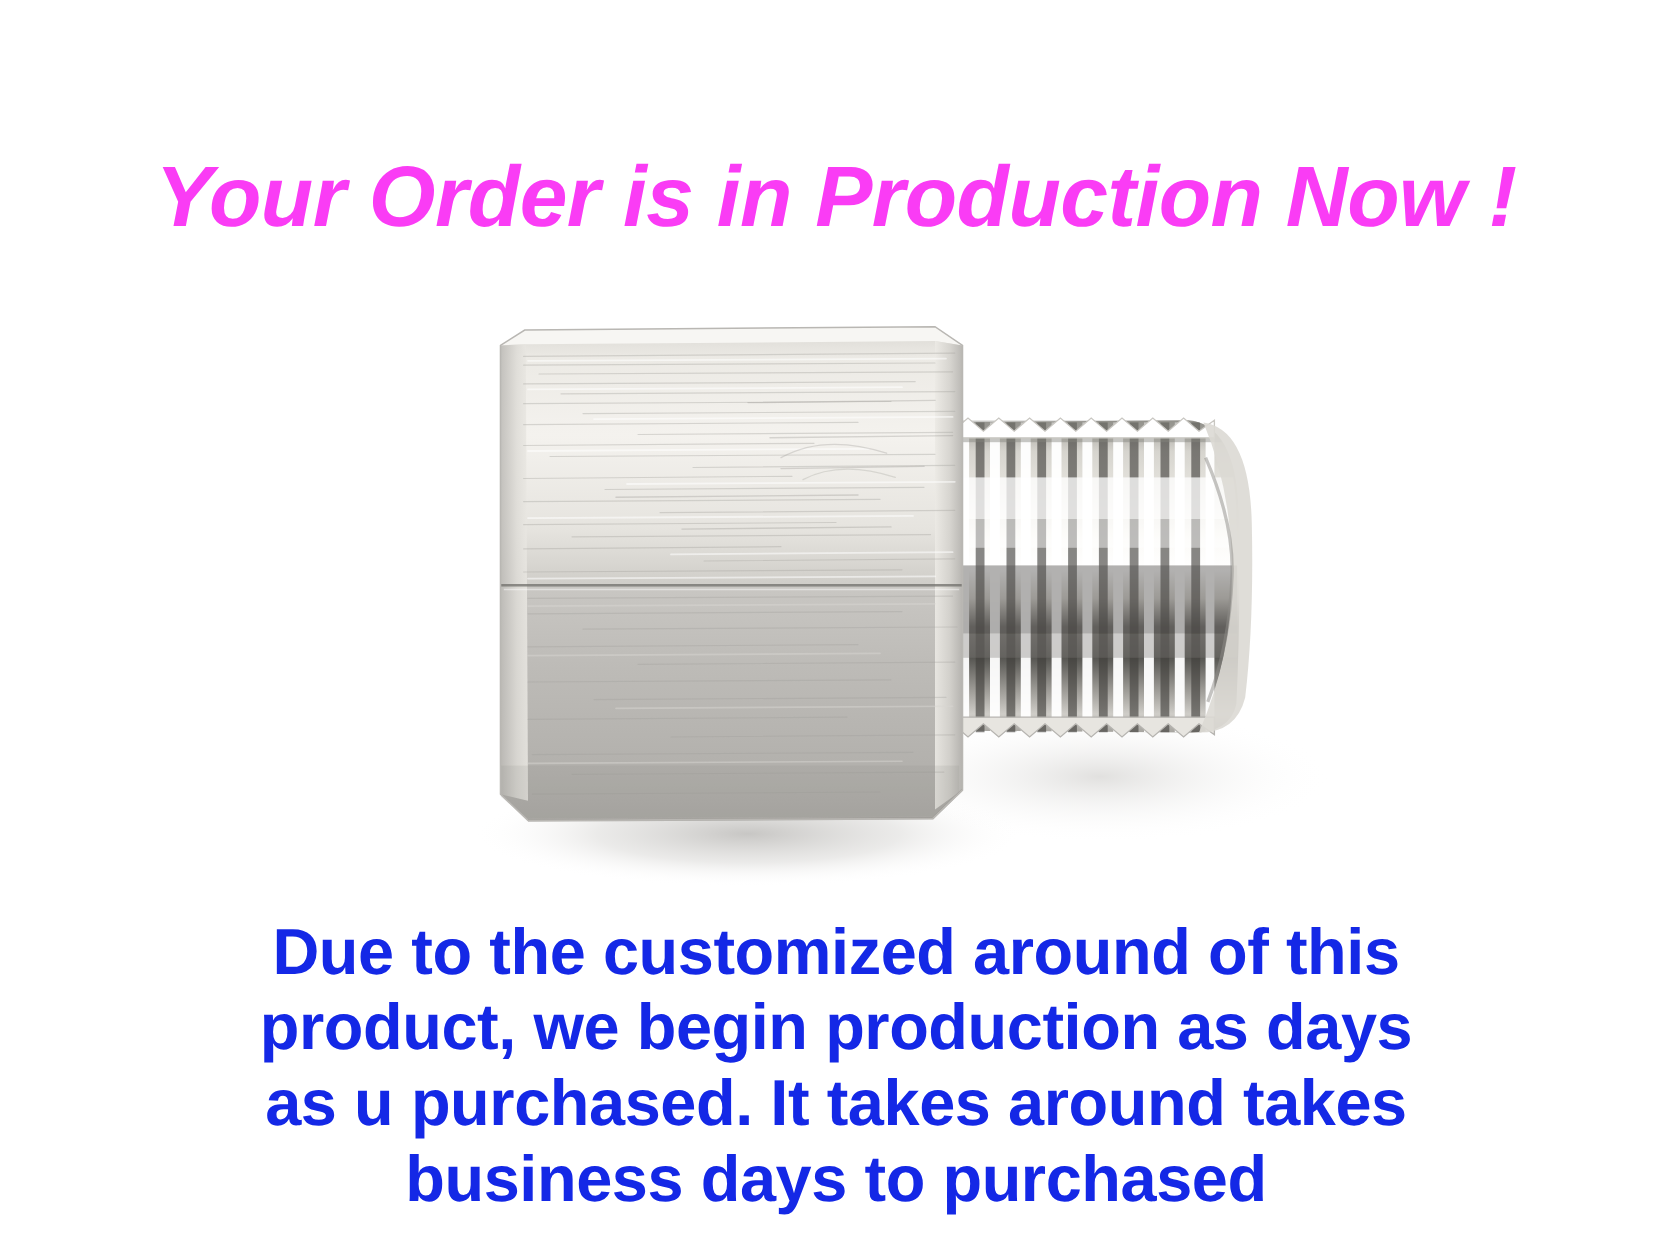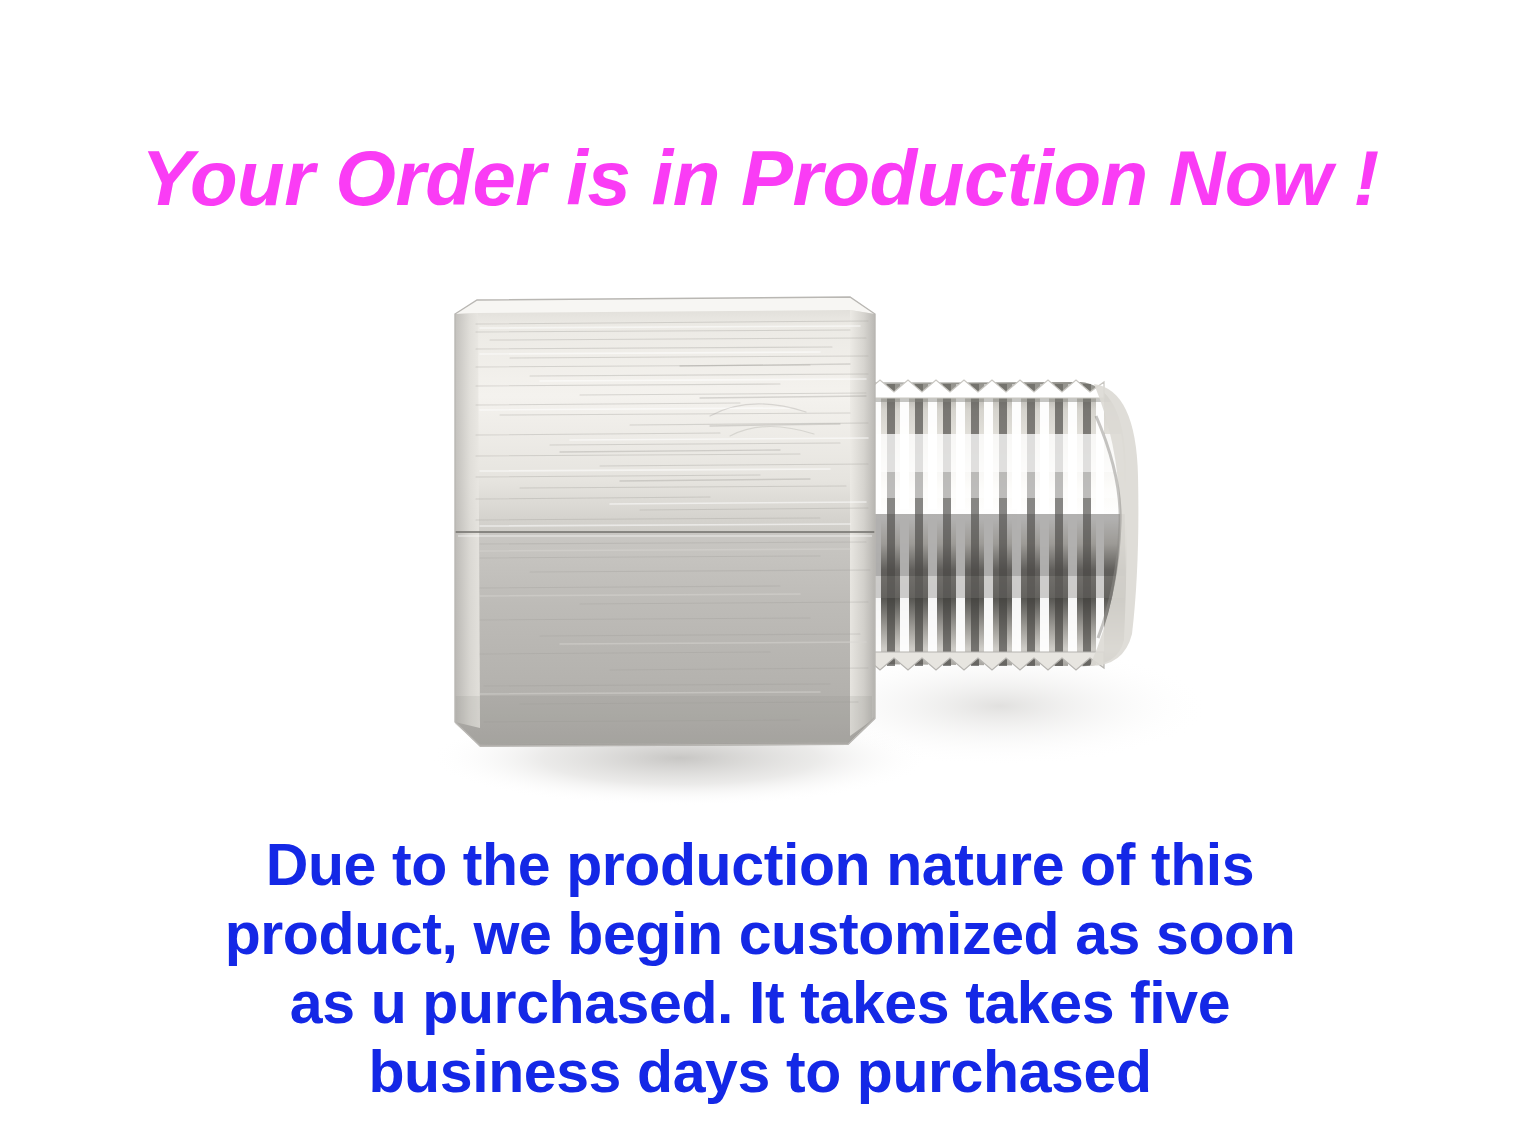--- a/index.html
+++ b/index.html
@@ -296,19 +296,19 @@
         <path d="M 75 266 L 495 266" stroke="#6f6d69" stroke-width="2.2" opacity="0.75" fill="none"></path>
         <path d="M 78 270 L 492 270" stroke="#ffffff" stroke-width="1.4" opacity="0.45" fill="none"></path>
 
         <path d="M 100 480 L 468 478 L 495 452" stroke="#8a8884" stroke-width="2" opacity="0.55" fill="none"></path>
         <path d="M 75 48 L 97 34 L 470 31 L 495 48 L 495 452 L 468 478 L 100 480 L 75 456 Z" fill="none" stroke="#b9b7b3" stroke-width="1.4"></path>
       </g>
     </svg>
   </div>
 
   <div id="body-copy">
-    <span class="line">Due to the production nature of this</span>
-    <span class="line">product, we begin customized as soon</span>
-    <span class="line">as u purchased. It takes takes five</span>
+    <span class="line">Due to the customized around of this</span>
+    <span class="line">product, we begin production as days</span>
+    <span class="line">as u purchased. It takes around takes</span>
     <span class="line">business days to purchased</span>
   </div>
 
 </div>
 
 </body></html>

